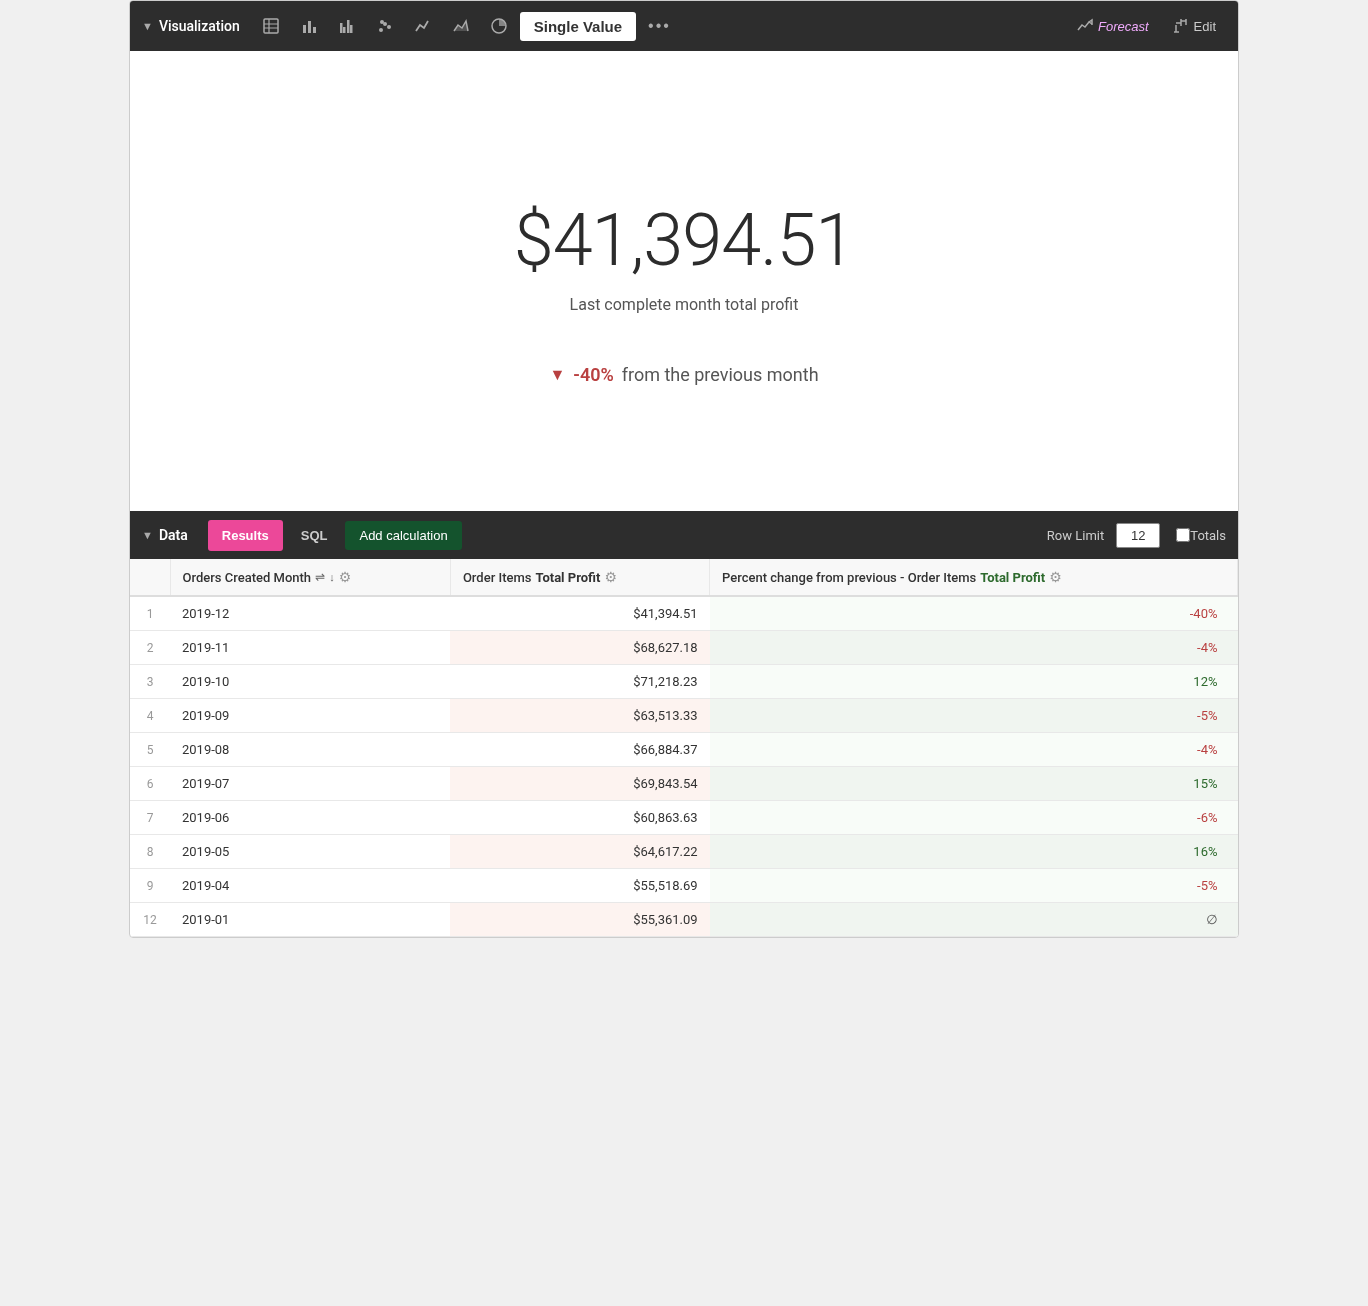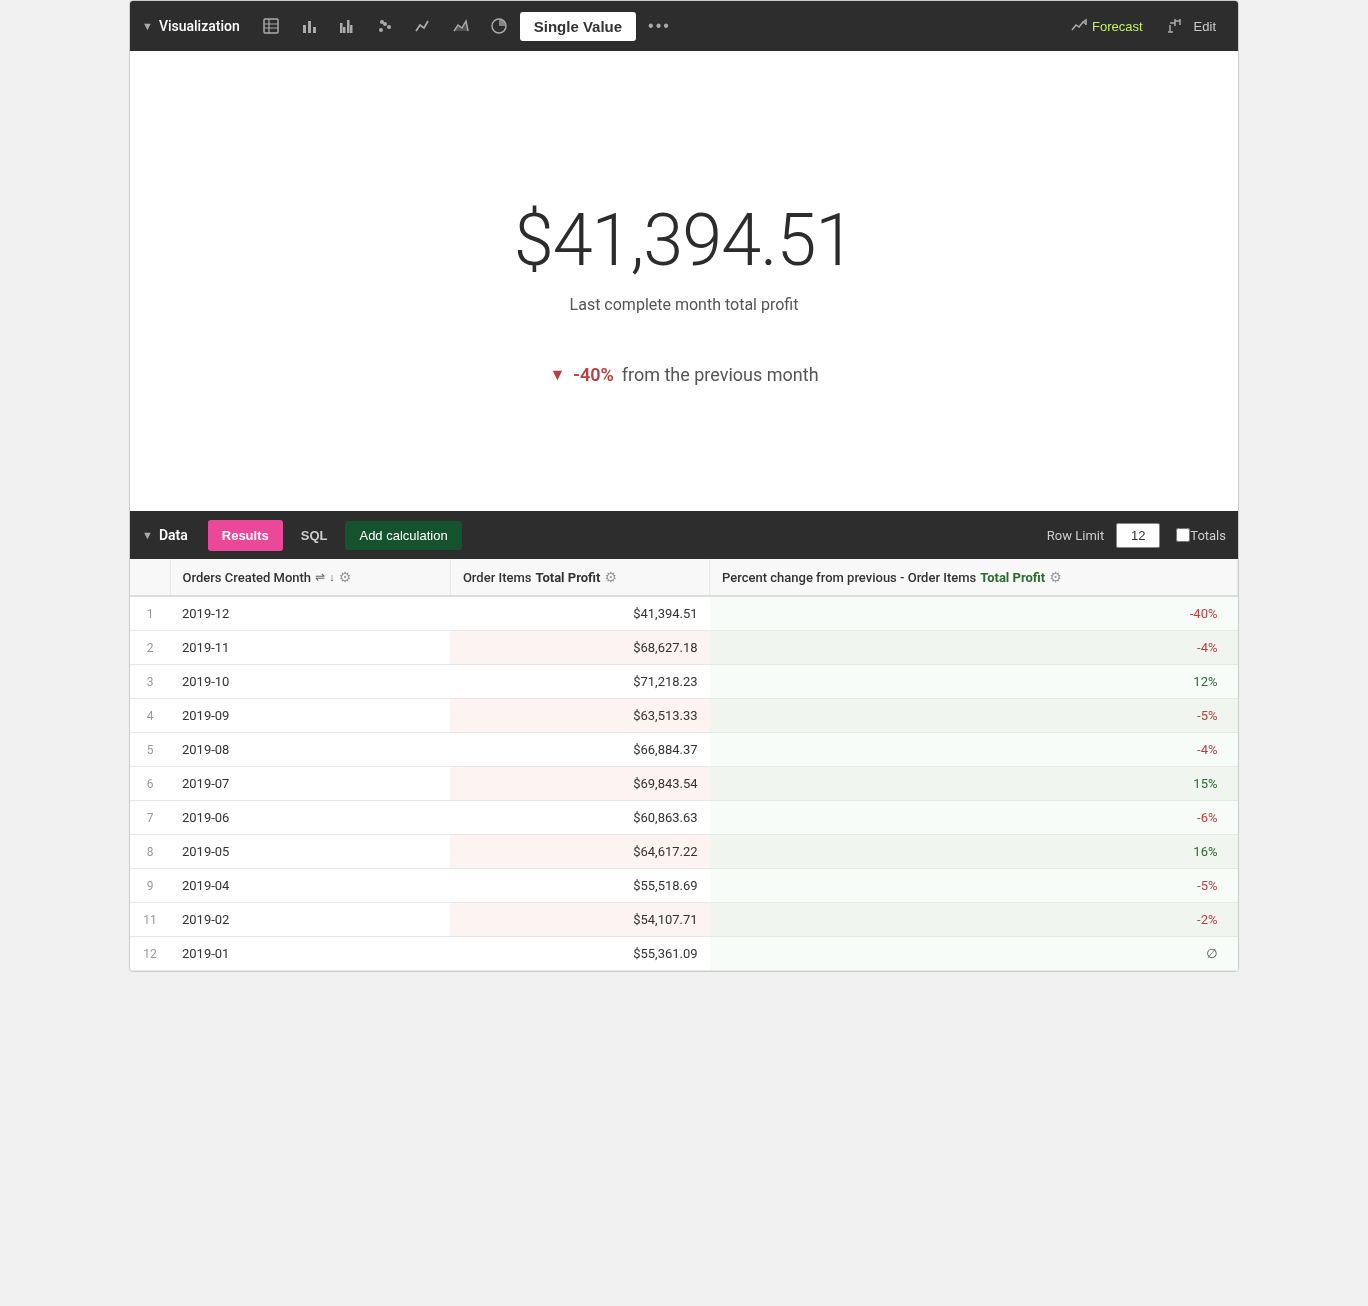--- a/index.html
+++ b/index.html
@@ -61,38 +61,39 @@
       padding: 6px 14px;
       border-radius: 3px;
       font-size: 15px;
       font-weight: 600;
       cursor: pointer;
     }
 
     .forecast-btn {
       background: none;
       border: none;
-      color: #bef264;
+      color: #f0abfc;
       cursor: pointer;
       padding: 6px 10px;
       display: flex;
       align-items: center;
       gap: 5px;
       font-size: 13px;
+      font-style: italic;
     }
 
     .edit-btn {
       background: none;
       border: none;
       color: #ccc;
       cursor: pointer;
       padding: 6px 10px;
       display: flex;
       align-items: center;
-      gap: 11px;
+      gap: 5px;
       font-size: 13px;
     }
 
     .dots-btn {
       background: none;
       border: none;
       color: #aaa;
       cursor: pointer;
       padding: 6px 8px;
       font-size: 16px;
@@ -520,26 +521,20 @@
       <td class="col-profit">$64,617.22</td>
       <td class="col-pct pct-positive">16%</td>
     </tr>
           <tr>
       <td class="row-num">9</td>
       <td class="col-date">2019-04</td>
       <td class="col-profit">$55,518.69</td>
       <td class="col-pct pct-negative">-5%</td>
     </tr>
           <tr>
-      <td class="row-num">11</td>
-      <td class="col-date">2019-02</td>
-      <td class="col-profit">$54,107.71</td>
-      <td class="col-pct pct-negative">-2%</td>
-    </tr>
-          <tr>
       <td class="row-num">12</td>
       <td class="col-date">2019-01</td>
       <td class="col-profit">$55,361.09</td>
       <td class="col-pct pct-neutral">∅</td>
     </tr>
         </tbody>
     </table>
   </div>
 </div>
 

